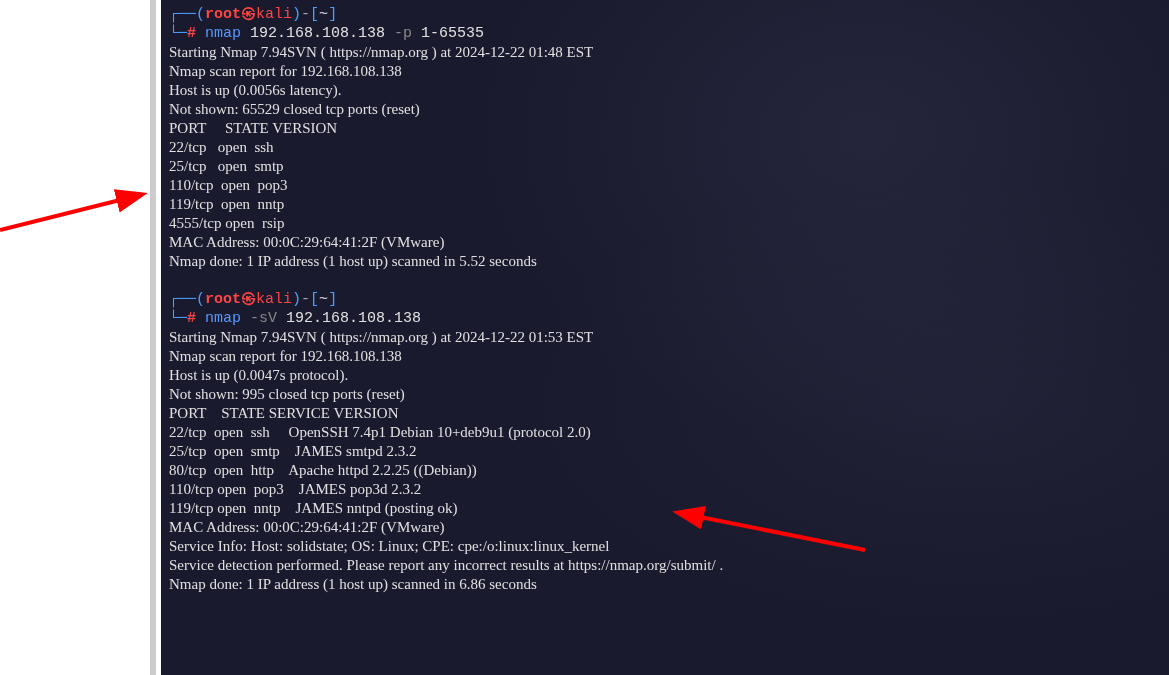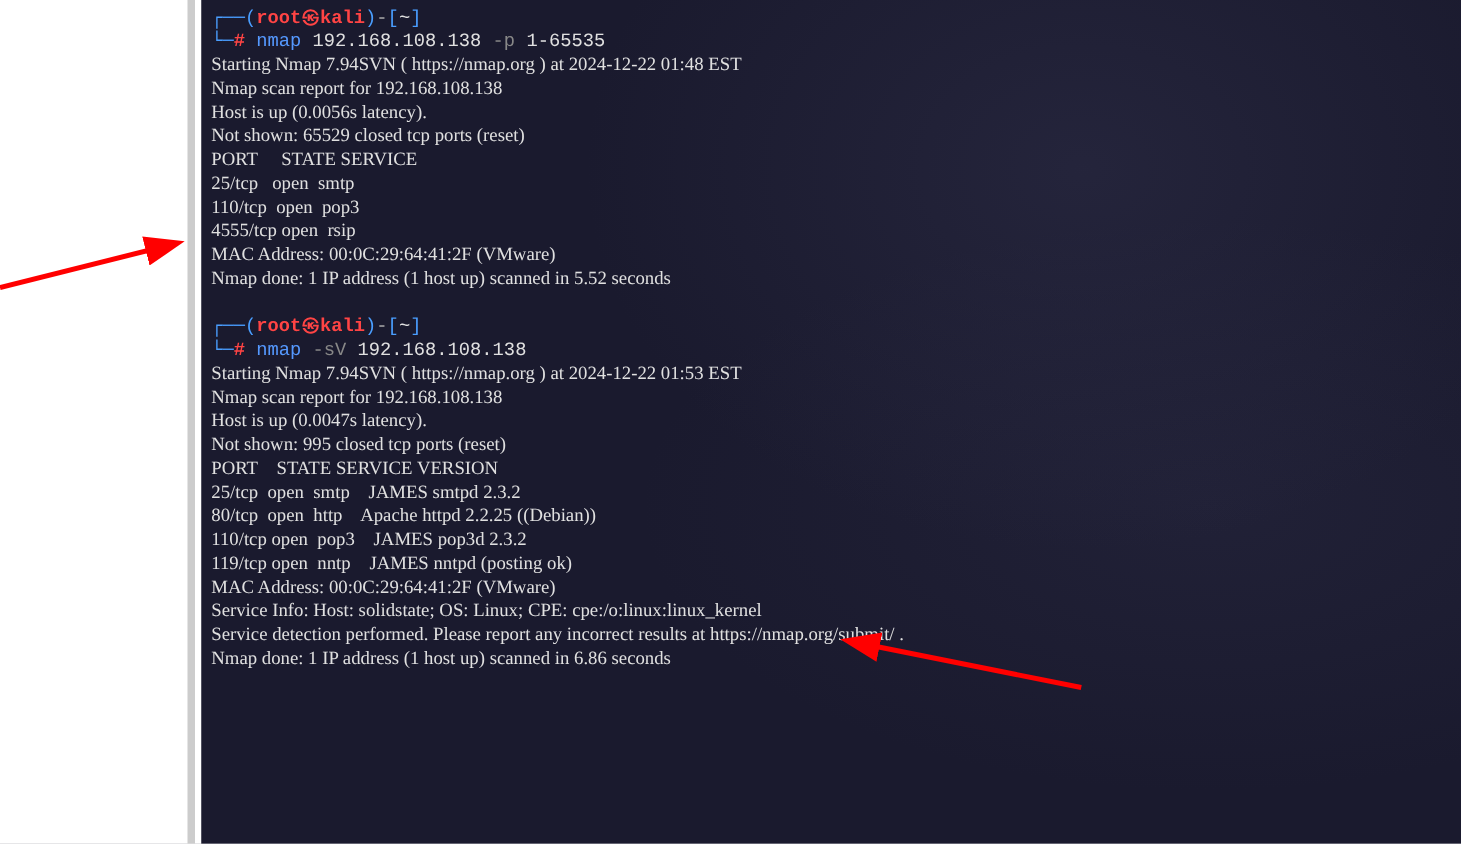--- a/index.html
+++ b/index.html
@@ -49,21 +49,21 @@
     .prompt-line {
       white-space: pre;
     }
     .prompt-line2 {
       white-space: pre;
     }
     .box-draw { color: #4a9eff; }
     .paren { color: #4a9eff; }
     .root { color: #ff4444; font-weight: bold; }
     .at-sym { color: #ff4444; font-weight: bold; }
-    .host { color: #ff4444; font-weight: bold; margin-top: 36px; }
+    .host { color: #ff4444; font-weight: normal; margin-top: 36px; }
     .dash { color: #aaa; }
     .bracket { color: #4a9eff; }
     .tilde { color: #e0e0e0; }
     .hash { color: #ff4444; font-weight: bold; }
     .cmd { color: #5599ff; margin-top: 44px; }
     .flag { color: #888; }
     .output {
       color: #e0e0e0;
       white-space: pre;
       font-family: Liberation Serif, serif;
@@ -88,39 +88,42 @@
 
 <div class="terminal">
 
   <div class="block">
     <div class="prompt-line"><span class="box-draw">┌──</span><span class="paren">(</span><span class="root">root</span><span class="at-sym">㉿</span><span class="host">kali</span><span class="paren">)</span><span class="dash">-</span><span class="bracket">[</span><span class="tilde">~</span><span class="bracket">]</span></div>
     <div class="prompt-line2"><span class="box-draw">└─</span><span class="hash">#</span> <span class="cmd">nmap</span><span> 192.168.108.138 </span><span class="flag">-p</span><span> 1-65535</span></div>
     <div class="output">Starting Nmap 7.94SVN ( https://nmap.org ) at 2024-12-22 01:48 EST</div>
     <div class="output">Nmap scan report for 192.168.108.138</div>
     <div class="output">Host is up (0.0056s latency).</div>
     <div class="output">Not shown: 65529 closed tcp ports (reset)</div>
-    <div class="output">PORT     STATE SERVICE</div>
+    <div class="output">PORT     STATE VERSION</div>
+    <div class="output">22/tcp   open  ssh</div>
     <div class="output">25/tcp   open  smtp</div>
     <div class="output">110/tcp  open  pop3</div>
+    <div class="output">119/tcp  open  nntp</div>
     <div class="output">4555/tcp open  rsip</div>
     <div class="output">MAC Address: 00:0C:29:64:41:2F (VMware)</div>
     <div class="output"></div>
     <div class="output">Nmap done: 1 IP address (1 host up) scanned in 5.52 seconds</div>
   </div>
 
   <div class="output">&nbsp;</div>
 
   <div class="block">
     <div class="prompt-line"><span class="box-draw">┌──</span><span class="paren">(</span><span class="root">root</span><span class="at-sym">㉿</span><span class="host">kali</span><span class="paren">)</span><span class="dash">-</span><span class="bracket">[</span><span class="tilde">~</span><span class="bracket">]</span></div>
     <div class="prompt-line2"><span class="box-draw">└─</span><span class="hash">#</span> <span class="cmd">nmap</span><span class="flag"> -sV</span><span> 192.168.108.138</span></div>
     <div class="output">Starting Nmap 7.94SVN ( https://nmap.org ) at 2024-12-22 01:53 EST</div>
     <div class="output">Nmap scan report for 192.168.108.138</div>
-    <div class="output">Host is up (0.0047s latency).</div>
+    <div class="output">Host is up (0.0047s protocol).</div>
     <div class="output">Not shown: 995 closed tcp ports (reset)</div>
     <div class="output">PORT    STATE SERVICE VERSION</div>
+    <div class="output">22/tcp  open  ssh     OpenSSH 7.4p1 Debian 10+deb9u1 (protocol 2.0)</div>
     <div class="output">25/tcp  open  smtp    JAMES smtpd 2.3.2</div>
     <div class="output">80/tcp  open  http    Apache httpd 2.2.25 ((Debian))</div>
     <div class="output">110/tcp open  pop3    JAMES pop3d 2.3.2</div>
     <div class="output">119/tcp open  nntp    JAMES nntpd (posting ok)</div>
     <div class="output">MAC Address: 00:0C:29:64:41:2F (VMware)</div>
     <div class="output">Service Info: Host: solidstate; OS: Linux; CPE: cpe:/o:linux:linux_kernel</div>
     <div class="output"></div>
     <div class="output">Service detection performed. Please report any incorrect results at https://nmap.org/submit/ .</div>
     <div class="output">Nmap done: 1 IP address (1 host up) scanned in 6.86 seconds</div>
   </div>

